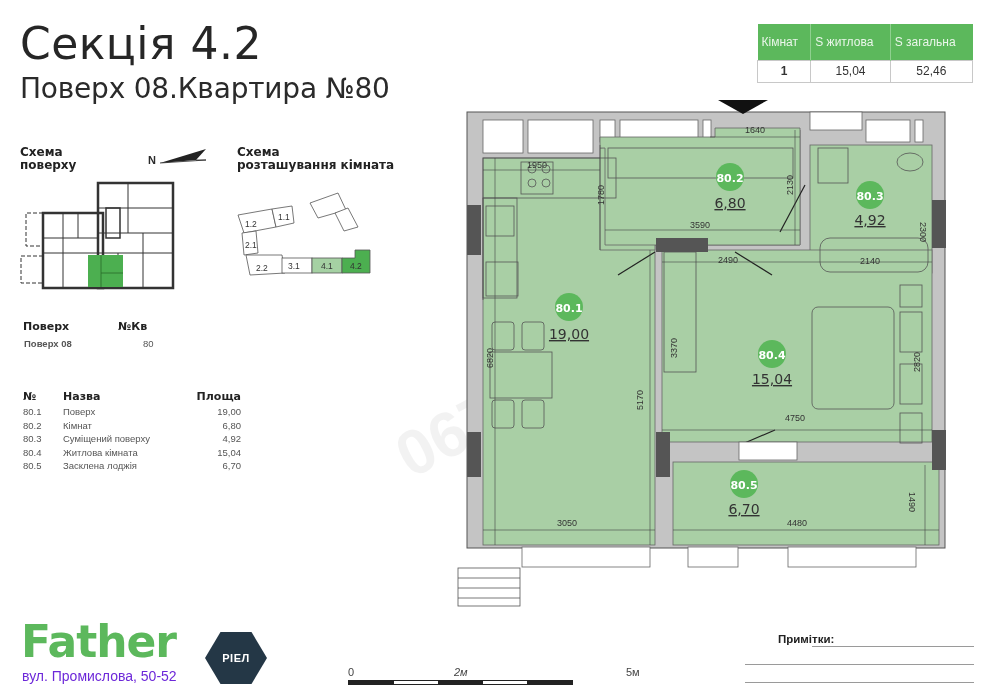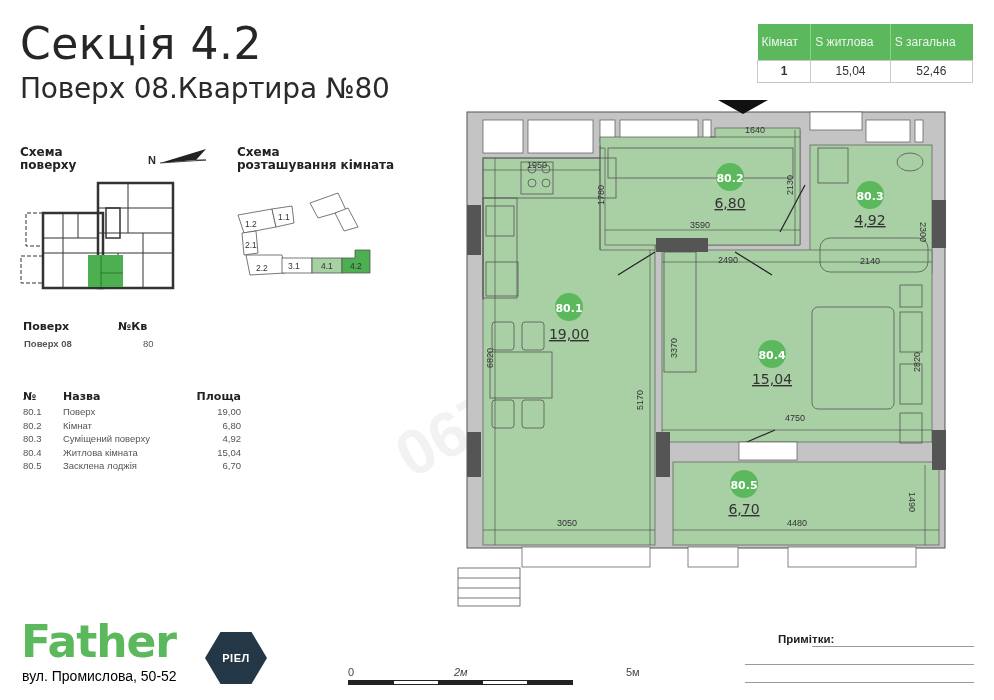--- a/index.html
+++ b/index.html
@@ -18,21 +18,21 @@
 
   .info-label { position: absolute; font-size: 11px; font-weight: 700; color: #222; font-family: "DejaVu Sans", sans-serif; }
   .info-val { position: absolute; font-size: 9.5px; color: #555; }
 
   .rooms { position: absolute; left: 23px; top: 390px; width: 218px; font-size: 9.5px; color: #555; border-collapse: collapse; }
   .rooms th { font-size: 11px; font-weight: 700; color: #222; text-align: left; padding-bottom: 2px; font-family: "DejaVu Sans", sans-serif; }
   .rooms th.r, .rooms td.r { text-align: right; }
   .rooms td { height: 13.5px; line-height: 13px; }
 
   .brand { position: absolute; left: 21px; top: 620px; font-size: 44px; font-weight: 700; color: #5cb85c; font-family: "DejaVu Sans", sans-serif; letter-spacing: -1px; line-height: 44px; }
-  .address { position: absolute; left: 22px; top: 668px; font-size: 14px; color: #000000; }
+  .address { position: absolute; left: 22px; top: 668px; font-size: 14px; color: #6d28d9; }
   .riel { position: absolute; left: 205px; top: 632px; width: 62px; height: 52px; background: #243746; clip-path: polygon(25% 0, 75% 0, 100% 50%, 75% 100%, 25% 100%, 0 50%); color: #fff; font-size: 11px; font-weight: 700; display: flex; align-items: center; justify-content: center; letter-spacing: 0.5px; }
 
   .scale { position: absolute; left: 348px; top: 666px; }
   .scale .lbl { position: absolute; top: 0; font-size: 11px; color: #444; }
   .scale .bar { position: absolute; top: 14px; left: 0; height: 5px; display: flex; border: 1px solid #222; }
   .scale .bar span { display: block; height: 3px; }
 
   .notes { position: absolute; left: 745px; top: 633px; font-size: 11.5px; font-weight: 700; color: #222; padding-left: 33px; }
   .note-line { position: absolute; height: 1px; background: #9a9a9a; }
 

